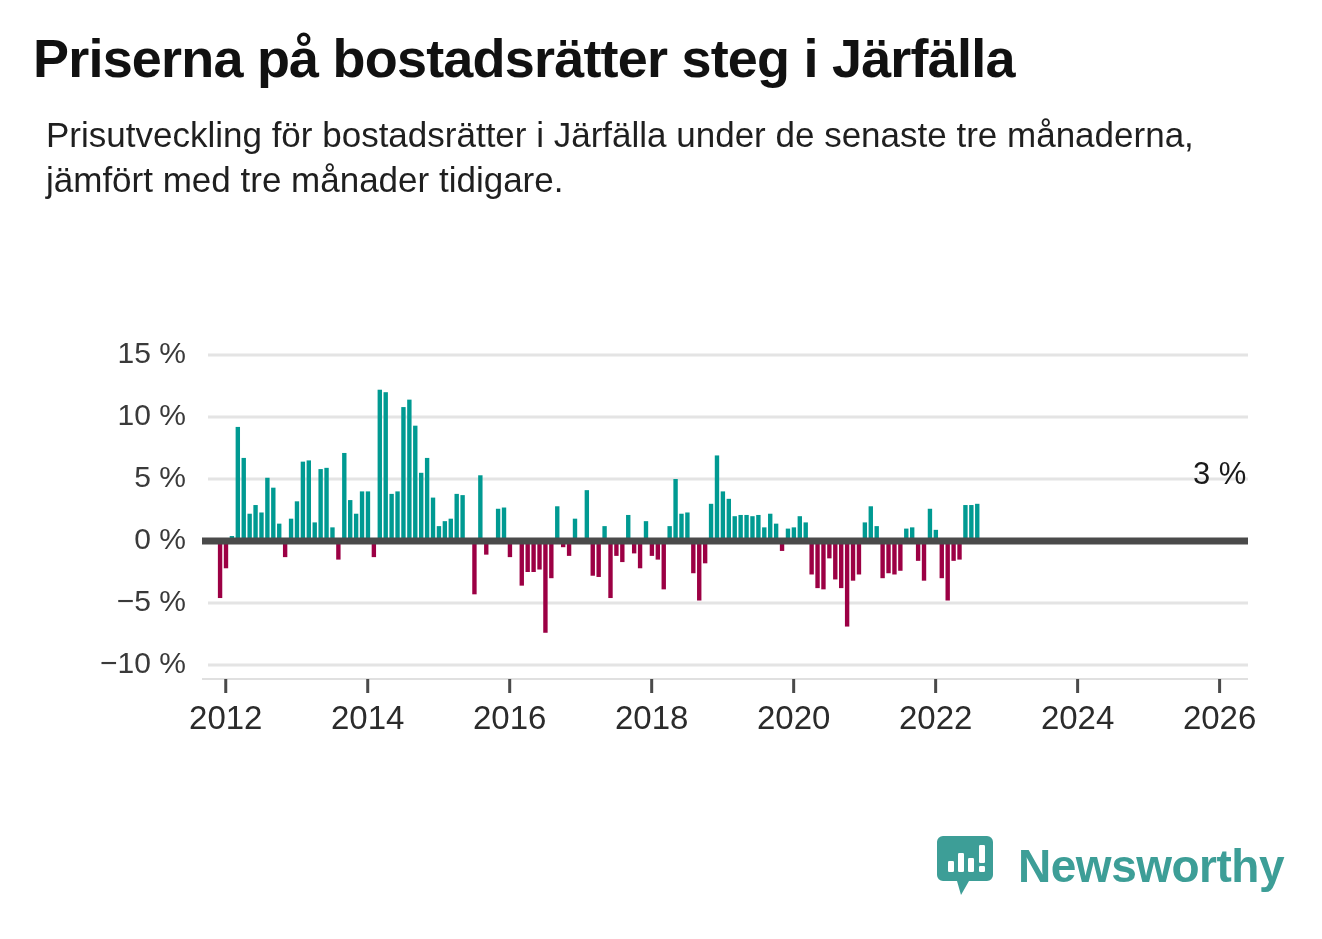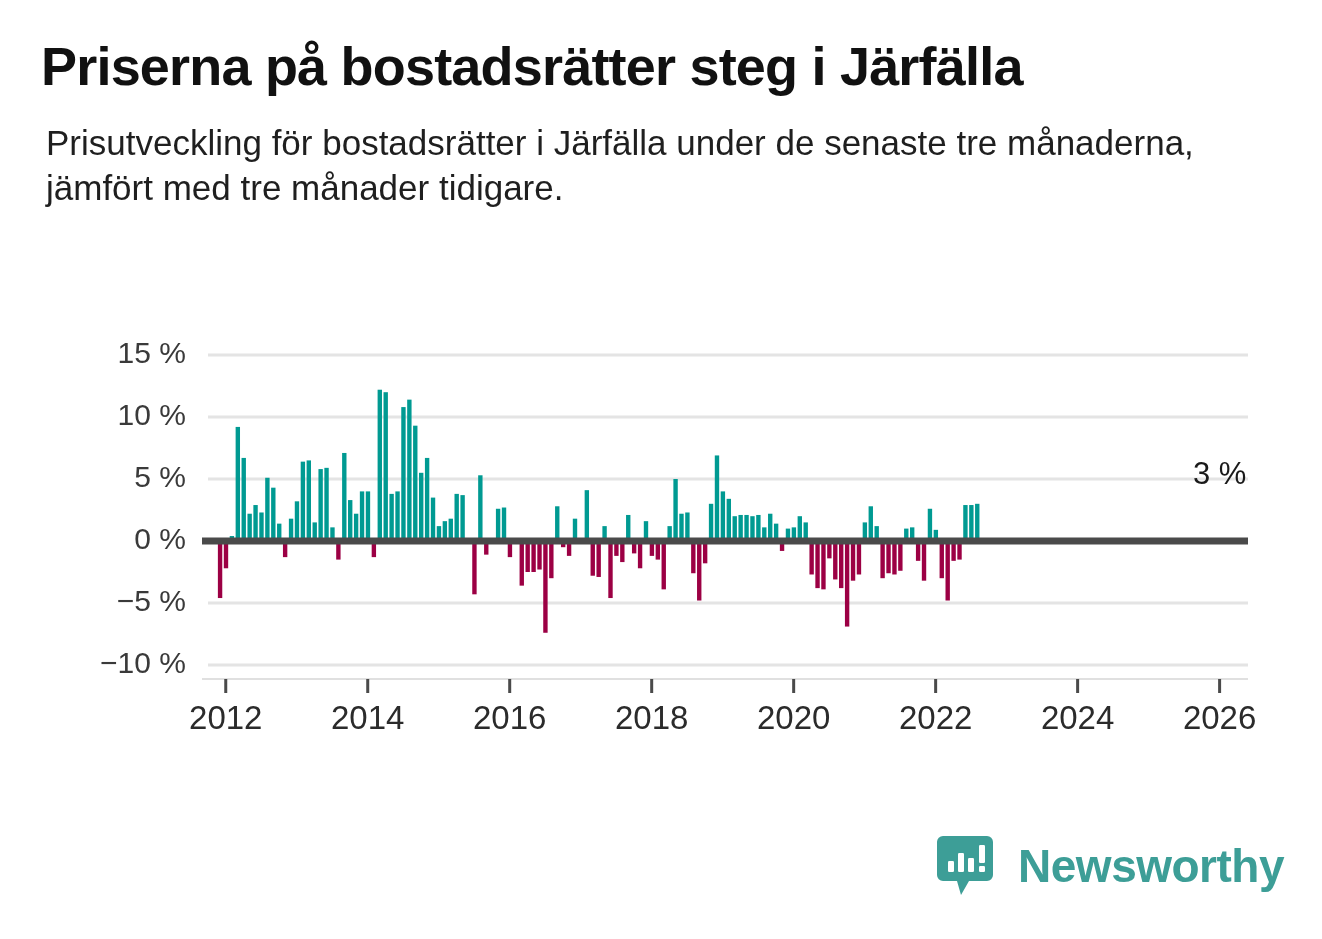--- a/index.html
+++ b/index.html
@@ -24,21 +24,21 @@
     left: 33px;
     top: 28px;
     width: 1260px;
   }
   #chart-title {
     font-size: 54px;
     font-weight: bold;
     line-height: 1.12;
     letter-spacing: -0.8px;
     color: #111111;
-    margin: 8px;
+    margin: 0;
     white-space: nowrap;
   }
   #chart-subtitle {
     font-size: 35px;
     font-weight: normal;
     line-height: 1.28;
     color: #1f1f1f;
     margin: 13px;
     margin-top: 25px;
     max-width: 1250px;

